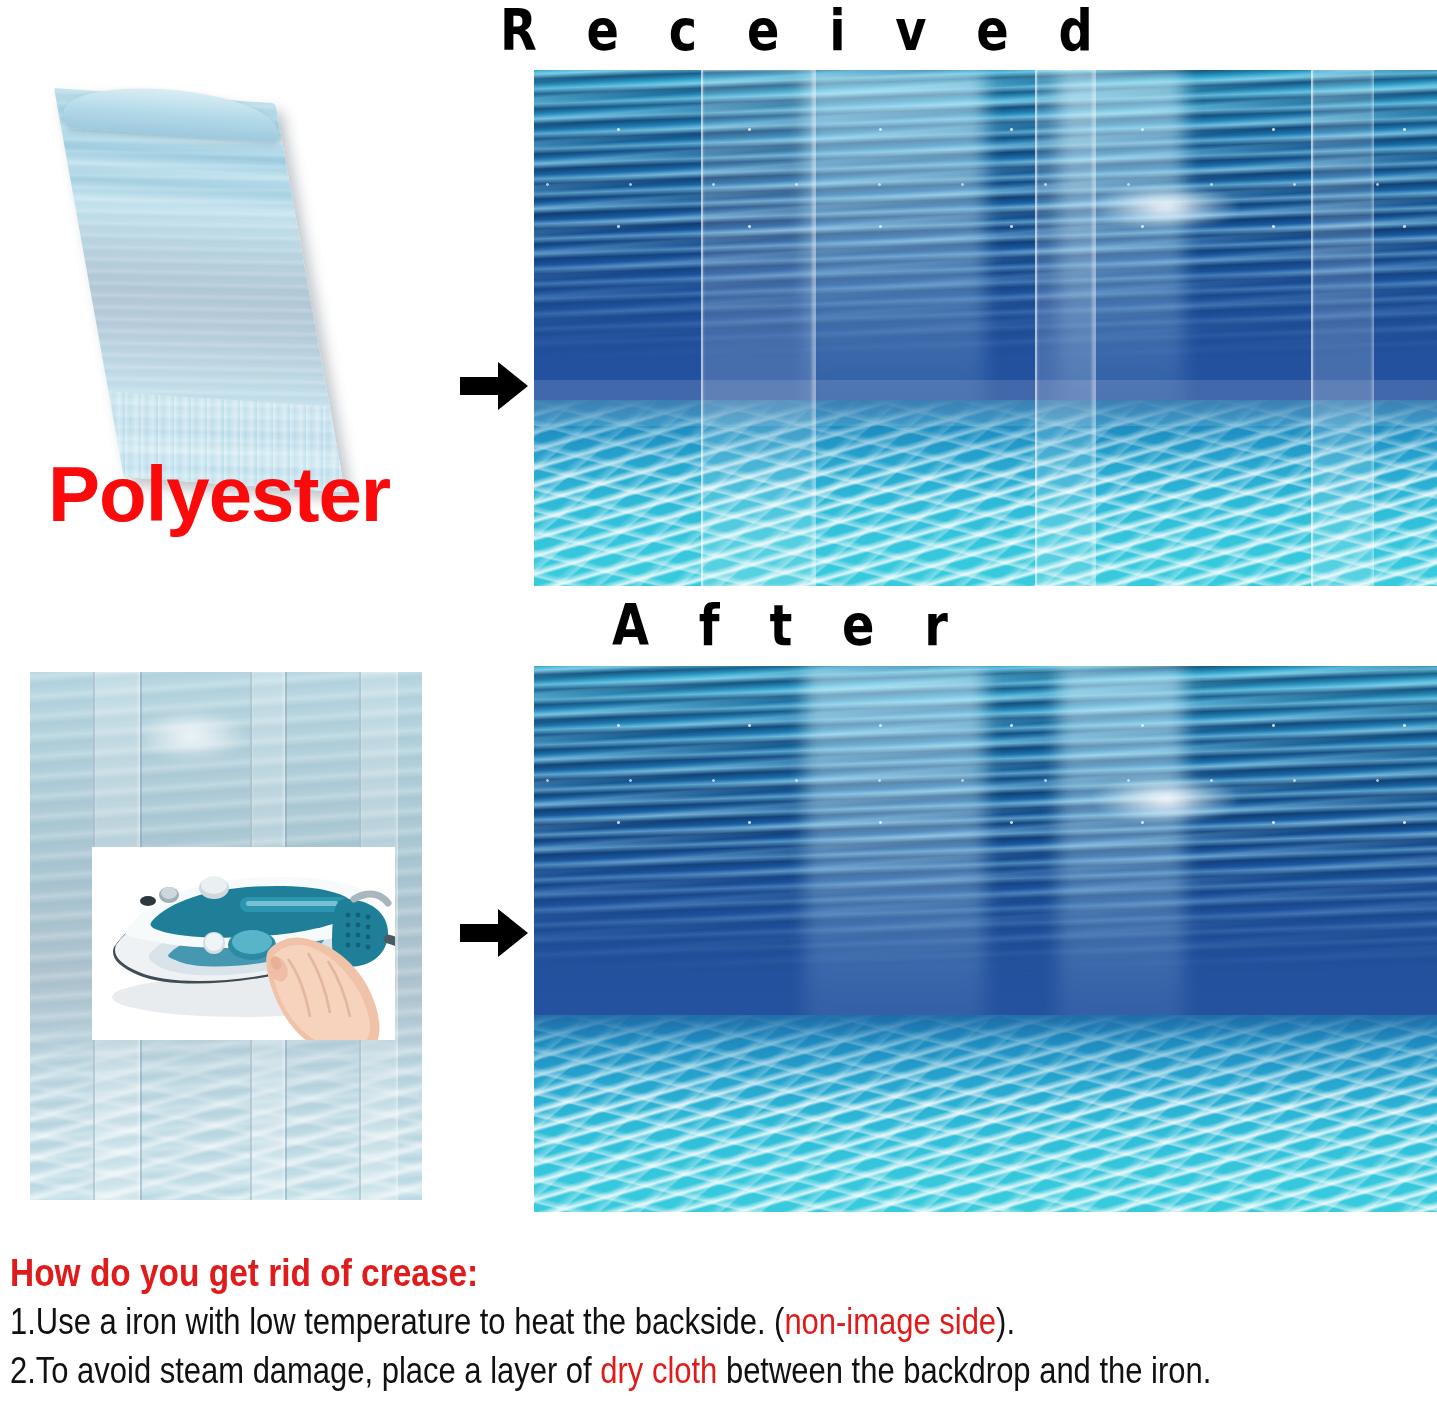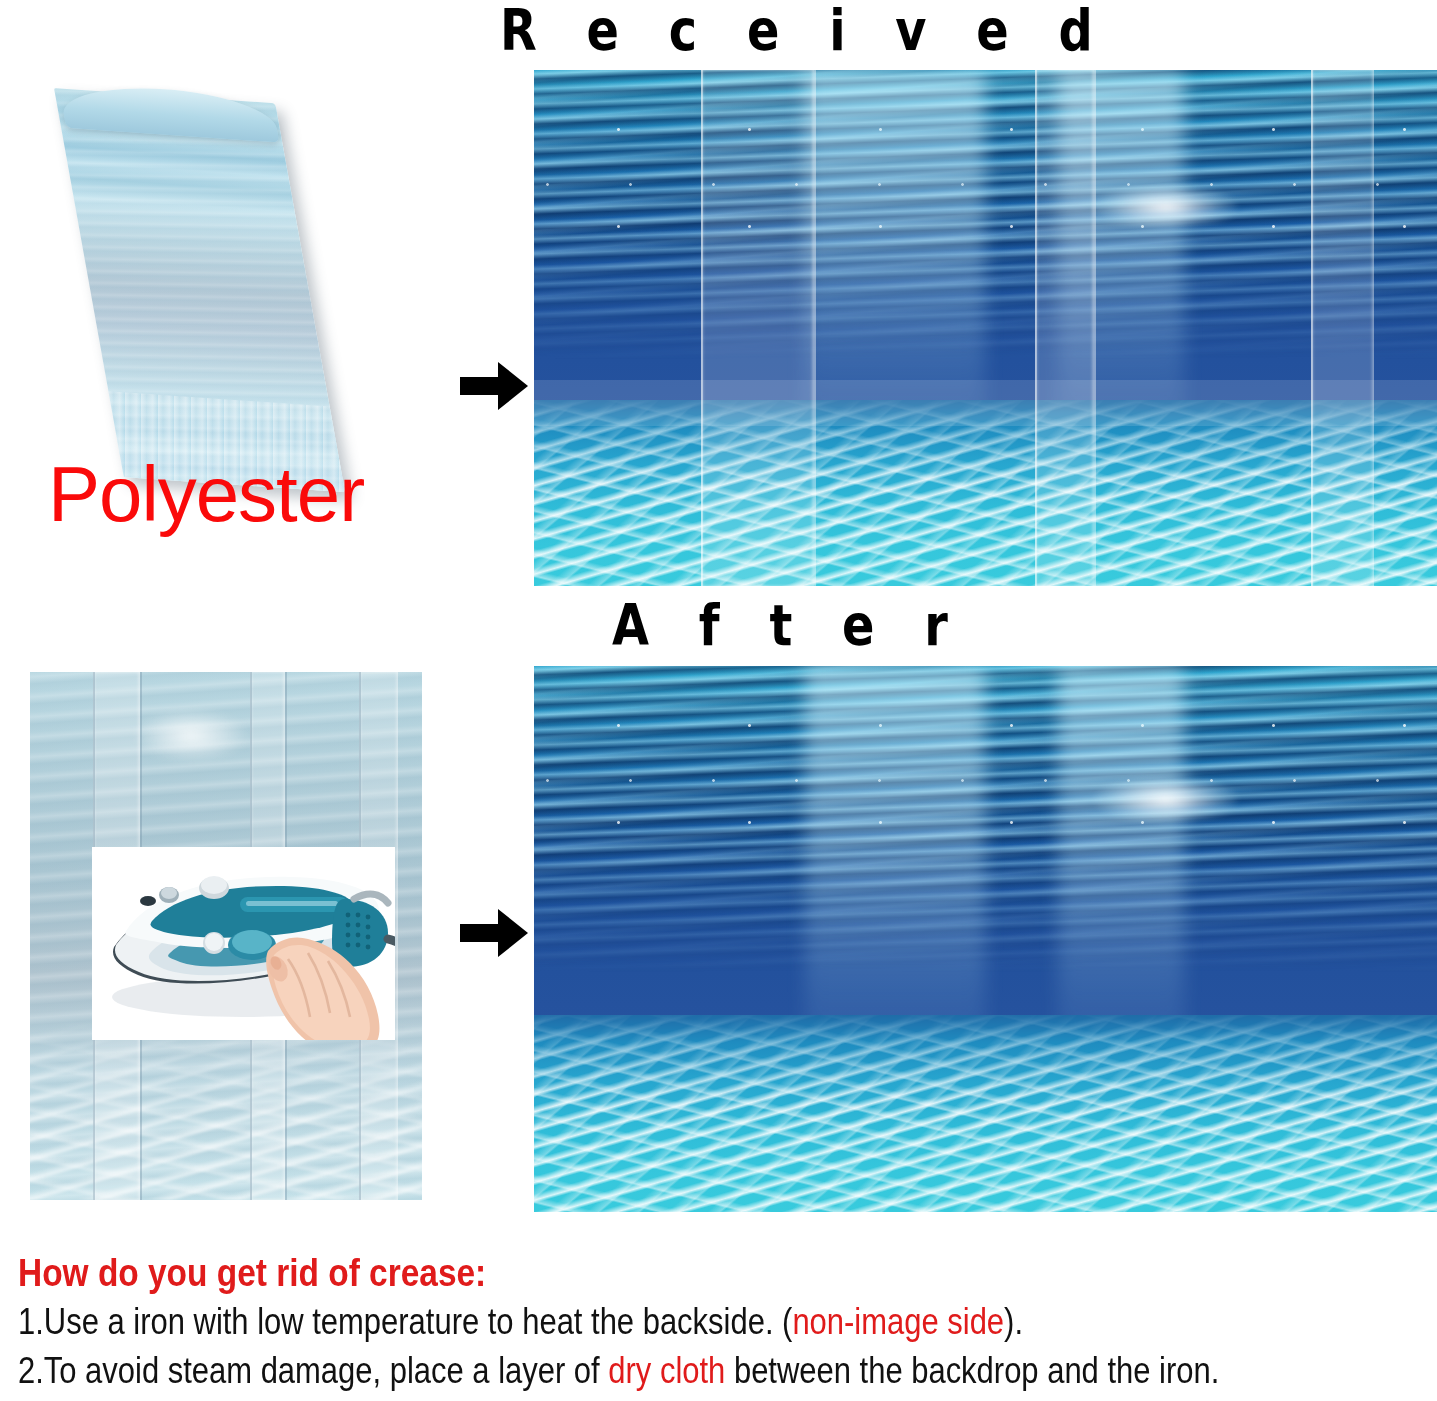--- a/index.html
+++ b/index.html
@@ -117,21 +117,21 @@
     box-shadow: 0 3px 6px rgba(70,95,110,0.25);
   }
 
   
   #polyester-label {
     position: absolute;
     left: 48px;
     top: 455px;
     font-family: "Liberation Sans", sans-serif;
     font-size: 78px;
-    font-weight: normal;
+    font-weight: bold;
     color: #fa0a0a;
     letter-spacing: -1px;
     line-height: 1;
     z-index: 5;
   }
 
   
   .arrow-right {
     position: absolute;
     width: 72px;
@@ -357,21 +357,21 @@
     height: 193px;
     background: #ffffff;
     overflow: visible;
     z-index: 4;
   }
   #iron-photo svg { display: block; }
 
   
   #instructions {
     position: absolute;
-    left: 18px;
+    left: 10px;
     top: 1252px;
     width: 1410px;
   }
   #instr-heading {
     color: #e01b1b;
     font-size: 38px;
     font-weight: bold;
     font-family: "Liberation Sans", sans-serif;
     transform: scaleX(0.88);
     transform-origin: left center;

